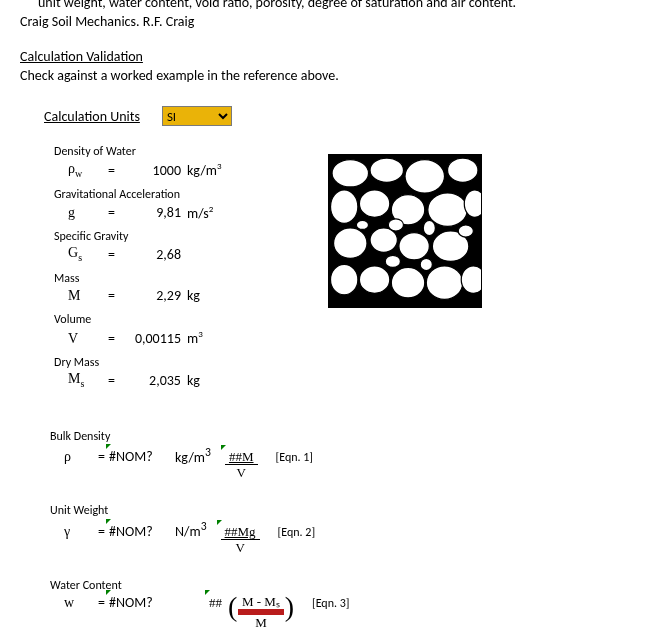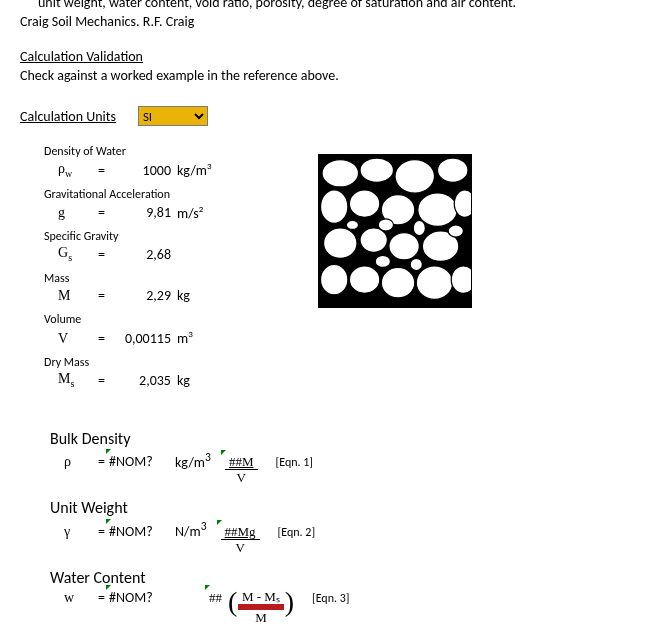--- a/index.html
+++ b/index.html
@@ -36,31 +36,32 @@
   }
   .units-row {
     display: flex;
     align-items: center;
     margin-top: 22px;
     margin-bottom: 12px;
   }
   .units-label {
     text-decoration: underline;
     margin-right: 22px;
+    margin-left: 24px;
   }
   select.unit-select {
     font-family: inherit;
     font-size: 13px;
     width: 70px;
     height: 20px;
     border: 1px solid #7a7a7a;
     background: #eab308;
   }
   .params {
-    margin-left: 24px;
+    margin-left: 34px;
     margin-top: 18px;
     position: relative;
   }
   .param-label {
     font-size: 12px;
     margin-top: 8px;
     margin-bottom: 2px;
   }
   .param-row {
     display: flex;
@@ -91,22 +92,22 @@
     height: 154px;
     border: 1px solid #000;
     box-sizing: border-box;
     background: #000;
   }
   .results {
     margin-left: 30px;
     margin-top: 40px;
   }
   .res-label {
-    font-size: 16px;
-    margin-top: 14px;
+    font-size: 12px;
+    margin-top: 24px;
     margin-bottom: 2px;
   }
   .res-row {
     display: flex;
     align-items: baseline;
     font-size: 14px;
     margin-left: 14px;
     position: relative;
   }
   .res-sym {

